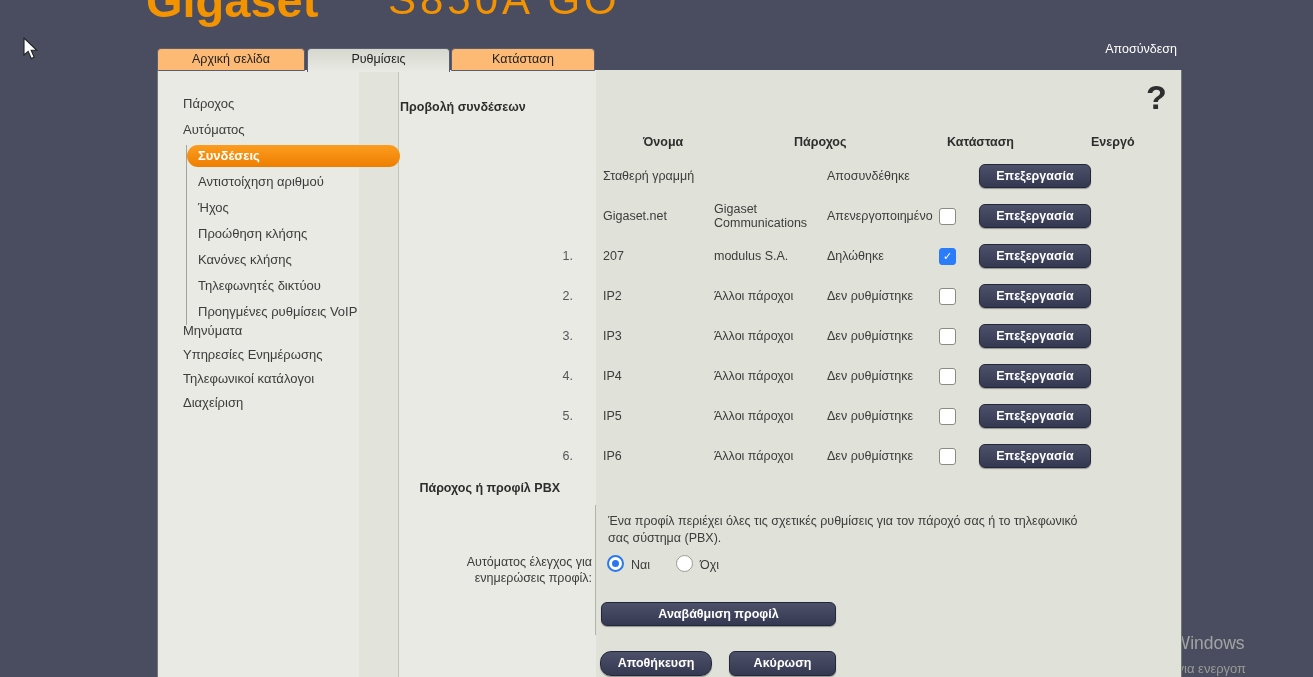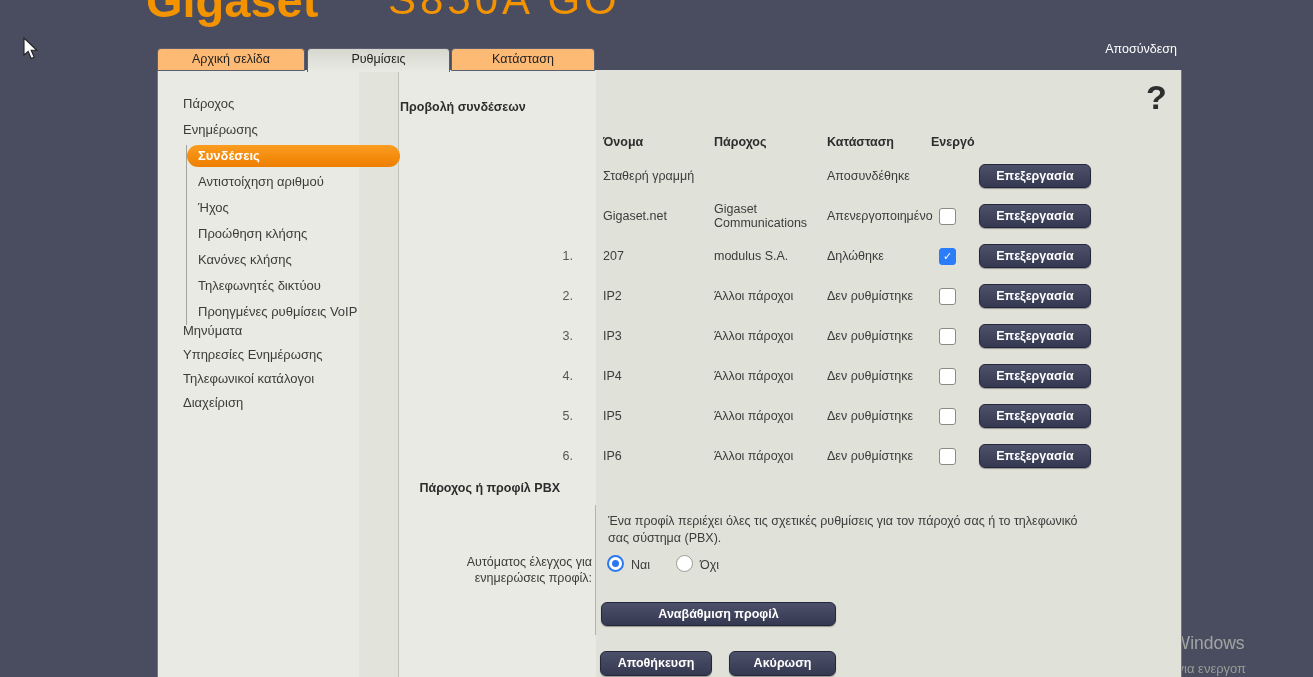--- a/index.html
+++ b/index.html
@@ -35,21 +35,21 @@
   .side-sub{height:26px;line-height:26px;font-size:13px;padding-left:11px;cursor:pointer;white-space:nowrap;}
   .side-sub.active{background:linear-gradient(#fb9d20,#ee7e00);border-radius:11px;color:#fff;
                    font-weight:700;height:22px;line-height:22px;margin:2px 0;}
   .side-item.tight{height:24px;line-height:24px;}
   .side-bottom{margin-top:-6px;}
   
   .section-label{position:absolute;left:242px;top:30px;width:191px;text-align:left;
                  font-size:12.5px;font-weight:700;color:#2d2d2d;}
   .conn{position:absolute;left:379px;top:58px;width:552px;}
   .trow{display:grid;grid-template-columns:40px 137px 113px 104px 48px 110px;align-items:center;height:40px;}
-  .thead{height:28px;font-weight:700;color:#2d2d2d;}
+  .thead{height:28px;font-weight:700;color:#2d2d2d;gap:40px;}
   .cell{font-size:12.5px;}
   .c-num{text-align:right;padding-right:4px;color:#55565a;}
   .c-name{padding-left:26px;}
   .c-prov{line-height:1.15;}
   .c-stat{white-space:nowrap;}
   
   .checkbox{display:inline-block;width:15px;height:15px;margin-left:8px;background:#fff;
             border:1px solid #8a8c82;border-radius:3px;text-align:center;line-height:15px;
             font-size:11px;color:transparent;cursor:pointer;}
   .checkbox[data-state="none"]{visibility:hidden;}
@@ -67,21 +67,21 @@
   .auto-label{position:absolute;left:242px;top:484px;width:192px;text-align:right;
               font-size:12.5px;line-height:16px;}
   .radio-row{position:absolute;left:449px;top:485px;display:flex;gap:26px;align-items:center;}
   .radio-opt{display:flex;align-items:flex-end;gap:7px;font-size:12.5px;cursor:pointer;}
   .radio{display:inline-block;width:15px;height:15px;border-radius:50%;background:#fff;
          border:1px solid #9a9c92;position:relative;}
   .radio[data-state="selected"]{border:2px solid #2a77f2;width:13px;height:13px;}
   .radio[data-state="selected"]::after{content:"";position:absolute;left:3px;top:3px;width:7px;height:7px;
          border-radius:50%;background:#2a77f2;}
   .btn-upgrade{position:absolute;left:443px;top:532px;width:233px;height:22px;line-height:22px;}
-  .btn-save{position:absolute;left:442px;top:581px;width:110px;height:23px;line-height:23px;}
+  .btn-save{position:absolute;left:442px;top:581px;width:110px;height:23px;line-height:23px;border-radius:11px;}
   .btn-cancel{position:absolute;left:571px;top:581px;width:105px;height:23px;line-height:23px;}
   
   .wm1{position:absolute;left:1030px;top:633px;font-size:17.5px;color:#a3a5a3;font-weight:400;}
   .wm2{position:absolute;left:1030px;top:661px;font-size:13px;color:#9a9c95;white-space:nowrap;}
   
   .cursor{position:absolute;left:23px;top:37px;z-index:9;}
 </style>
 </head>
 <body>
 
@@ -97,21 +97,21 @@
   <div class="tab t2">Κατάσταση</div>
 
   <div class="panel">
     <div class="form-bg"></div>
     <div class="gutter"></div>
     <div class="pbx-divider"></div>
     <div class="help">?</div>
 
     <div class="sidebar">
       <div class="side-item">Πάροχος</div>
-      <div class="side-item">Ενημέρωσης</div>
+      <div class="side-item">Αυτόματος</div>
       <div class="side-group">
         <div class="side-sub active">Συνδέσεις</div>
         <div class="side-sub">Αντιστοίχηση αριθμού</div>
         <div class="side-sub">Ήχος</div>
         <div class="side-sub">Προώθηση κλήσης</div>
         <div class="side-sub">Κανόνες κλήσης</div>
         <div class="side-sub">Τηλεφωνητές δικτύου</div>
         <div class="side-sub">Προηγμένες ρυθμίσεις VoIP</div>
       </div>
       <div class="side-bottom">

